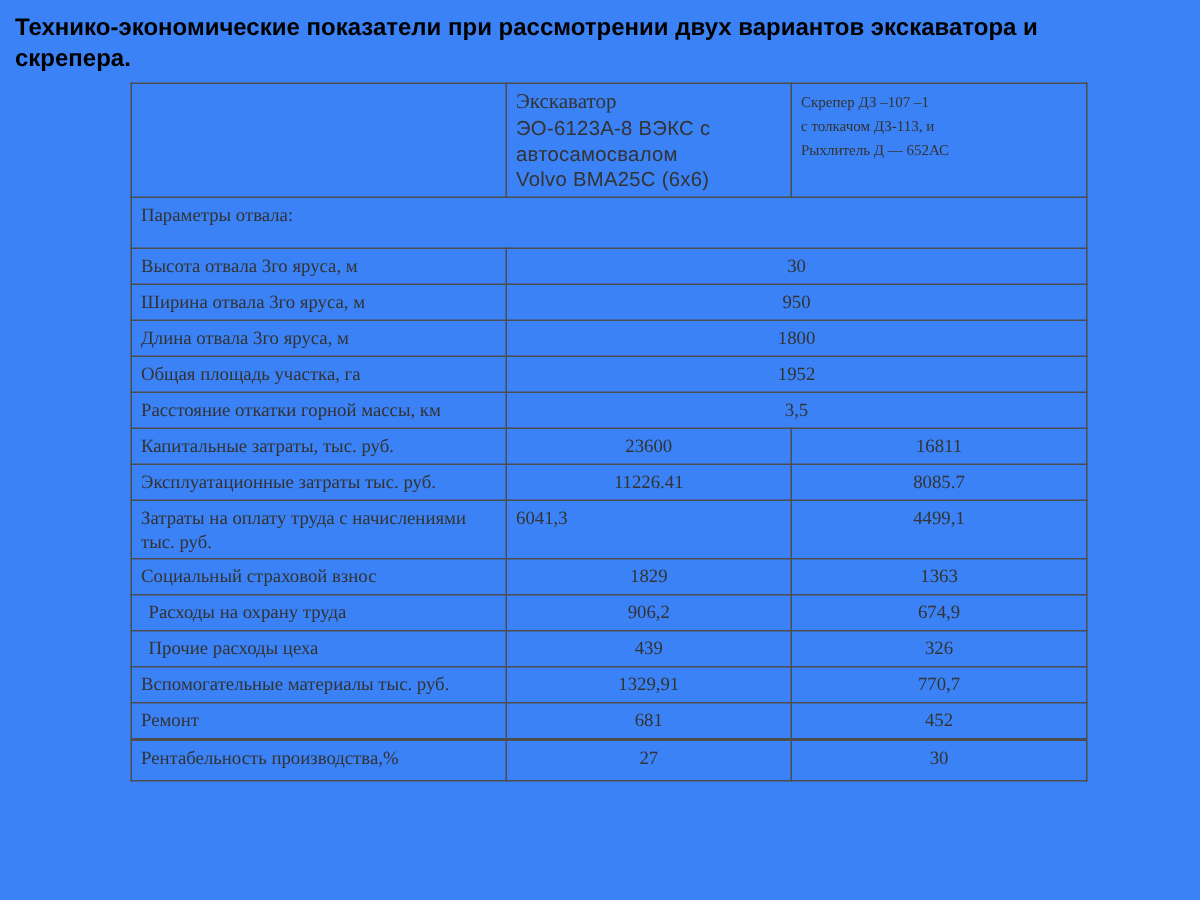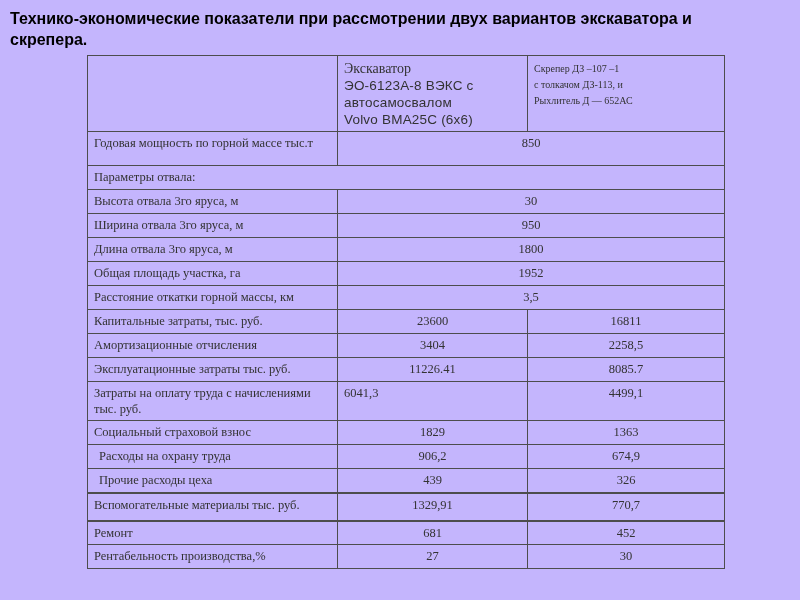--- a/index.html
+++ b/index.html
@@ -5,21 +5,21 @@
   html, body { margin: 0; padding: 0; }
   body {
     width: 800px; height: 600px;
     background: #ffffff;
     font-family: "Liberation Serif", "DejaVu Serif", serif;
     color: #333333;
   }
   .page {
     position: relative;
     width: 800px; height: 600px;
-    background: #c4b5fd;
+    background: #3b82f6;
     overflow: hidden;
   }
   .title {
     position: absolute;
     left: 10px; top: 8px;
     width: 782px;
     margin: 0;
     font-family: "Liberation Sans", "DejaVu Sans", sans-serif;
     font-weight: bold;
     font-size: 16px;
@@ -100,24 +100,20 @@
 автосамосвалом
 Volvo BMA25C (6x6)</span>
         </th>
         <th class="hdr-serif">Скрепер ДЗ –107 –1
 с толкачом ДЗ-113, и
 Рыхлитель Д — 652АС</th>
       </tr>
     </thead>
     <tbody id="tbody">
         <tr>
-          <td class="lbl">Годовая мощность по горной массе тыс.т</td>
-          <td class="val" colspan="2">850</td>
-        </tr>
-        <tr>
           <td class="full-label" colspan="3">Параметры отвала:</td>
         </tr>
         <tr>
           <td class="lbl">Высота отвала 3го яруса, м</td>
           <td class="val" colspan="2">30</td>
         </tr>
         <tr>
           <td class="lbl">Ширина отвала 3го яруса, м</td>
           <td class="val" colspan="2">950</td>
         </tr>
@@ -130,25 +126,20 @@
           <td class="val" colspan="2">1952</td>
         </tr>
         <tr>
           <td class="lbl">Расстояние откатки горной массы, км</td>
           <td class="val" colspan="2">3,5</td>
         </tr>
         <tr>
           <td class="lbl">Капитальные затраты, тыс. руб.</td>
           <td class="val">23600</td>
           <td class="val">16811</td>
-        </tr>
-        <tr>
-          <td class="lbl">Амортизационные отчисления</td>
-          <td class="val">3404</td>
-          <td class="val">2258,5</td>
         </tr>
         <tr>
           <td class="lbl">Эксплуатационные затраты тыс. руб.</td>
           <td class="val">11226.41</td>
           <td class="val">8085.7</td>
         </tr>
         <tr>
           <td class="lbl">Затраты на оплату труда с начислениями тыс. руб.</td>
           <td class="val left">6041,3</td>
           <td class="val">4499,1</td>

